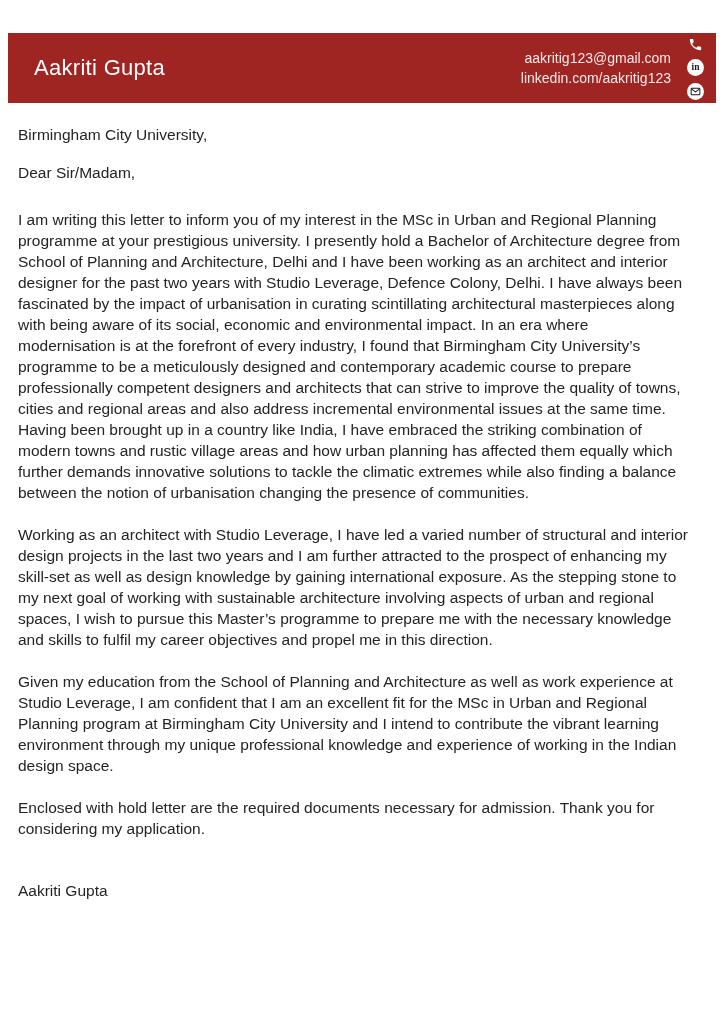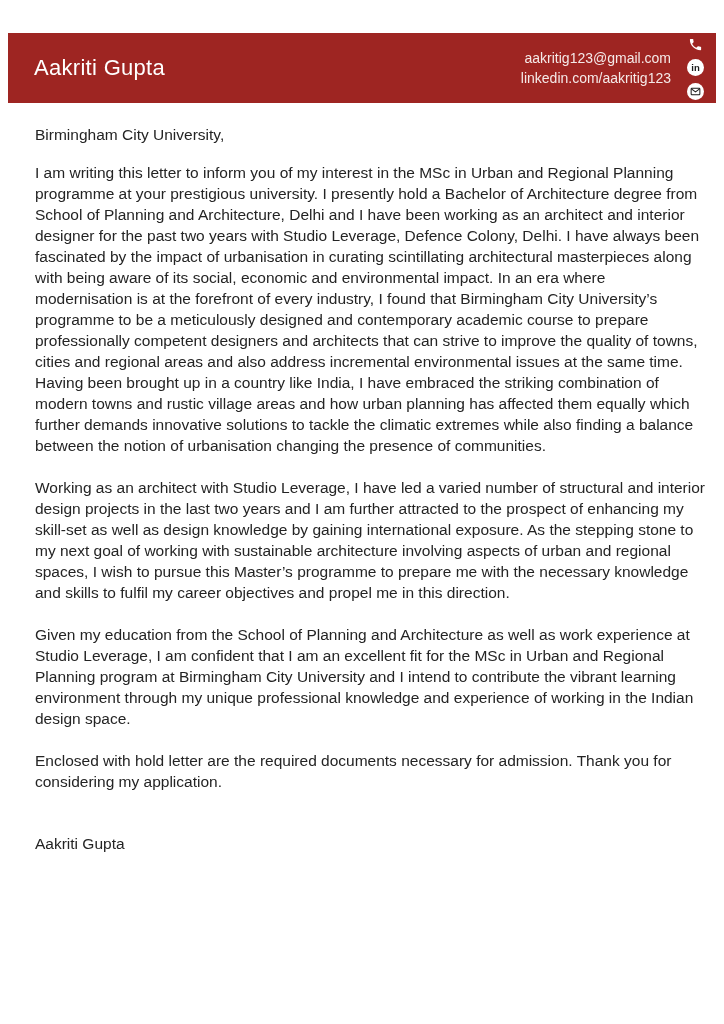--- a/index.html
+++ b/index.html
@@ -65,26 +65,27 @@
     display: flex;
     align-items: center;
     justify-content: center;
   }
   .icon-badge .in-glyph {
     font-size: 9.5px;
     font-weight: 700;
     color: #1a1a1a;
     line-height: 1;
     transform: translateY(-0.5px);
+    font-family: Liberation Serif, serif;
   }
 
   
   .letter-body {
     position: absolute;
-    left: 35px;
+    left: 18px;
     top: 124px;
     width: 672px;
     color: #242424;
     font-size: 15.5px;
     line-height: 21px;
   }
   .recipient-block { margin-bottom: 17px; }
   .salutation { margin-bottom: 26px; }
   .para { margin-bottom: 21px; }
   .signature-block { margin-top: 41px; }
@@ -119,20 +120,21 @@
       </span>
     </div>
   </div>
 
   <div class="letter-body">
 
     <div class="recipient-block">
       <div>Birmingham City University,</div>
     </div>
 
+    <div class="salutation">Dear Sir/Madam,</div>
 
     <p class="para">I am writing this letter to inform you of my interest in the MSc in Urban and Regional Planning programme at your prestigious university. I presently hold a Bachelor of Architecture degree from School of Planning and Architecture, Delhi and I have been working as an architect and interior designer for the past two years with Studio Leverage, Defence Colony, Delhi. I have always been fascinated by the impact of urbanisation in curating scintillating architectural masterpieces along with being aware of its social, economic and environmental impact. In an era where modernisation is at the forefront of every industry, I found that Birmingham City University’s programme to be a meticulously designed and contemporary academic course to prepare professionally competent designers and architects that can strive to improve the quality of towns, cities and regional areas and also address incremental environmental issues at the same time. Having been brought up in a country like India, I have embraced the striking combination of modern towns and rustic village areas and how urban planning has affected them equally which further demands innovative solutions to tackle the climatic extremes while also finding a balance between the notion of urbanisation changing the presence of communities.</p>
     <p class="para">Working as an architect with Studio Leverage, I have led a varied number of structural and interior design projects in the last two years and I am further attracted to the prospect of enhancing my skill-set as well as design knowledge by gaining international exposure. As the stepping stone to my next goal of working with sustainable architecture involving aspects of urban and regional spaces, I wish to pursue this Master’s programme to prepare me with the necessary knowledge and skills to fulfil my career objectives and propel me in this direction.</p>
     <p class="para">Given my education from the School of Planning and Architecture as well as work experience at Studio Leverage, I am confident that I am an excellent fit for the MSc in Urban and Regional Planning program at Birmingham City University and I intend to contribute the vibrant learning environment through my unique professional knowledge and experience of working in the Indian design space.</p>
     <p class="para">Enclosed with hold letter are the required documents necessary for admission. Thank you for considering my application.</p>
 
     <div class="signature-block">
       <div>Aakriti Gupta</div>
     </div>
 

